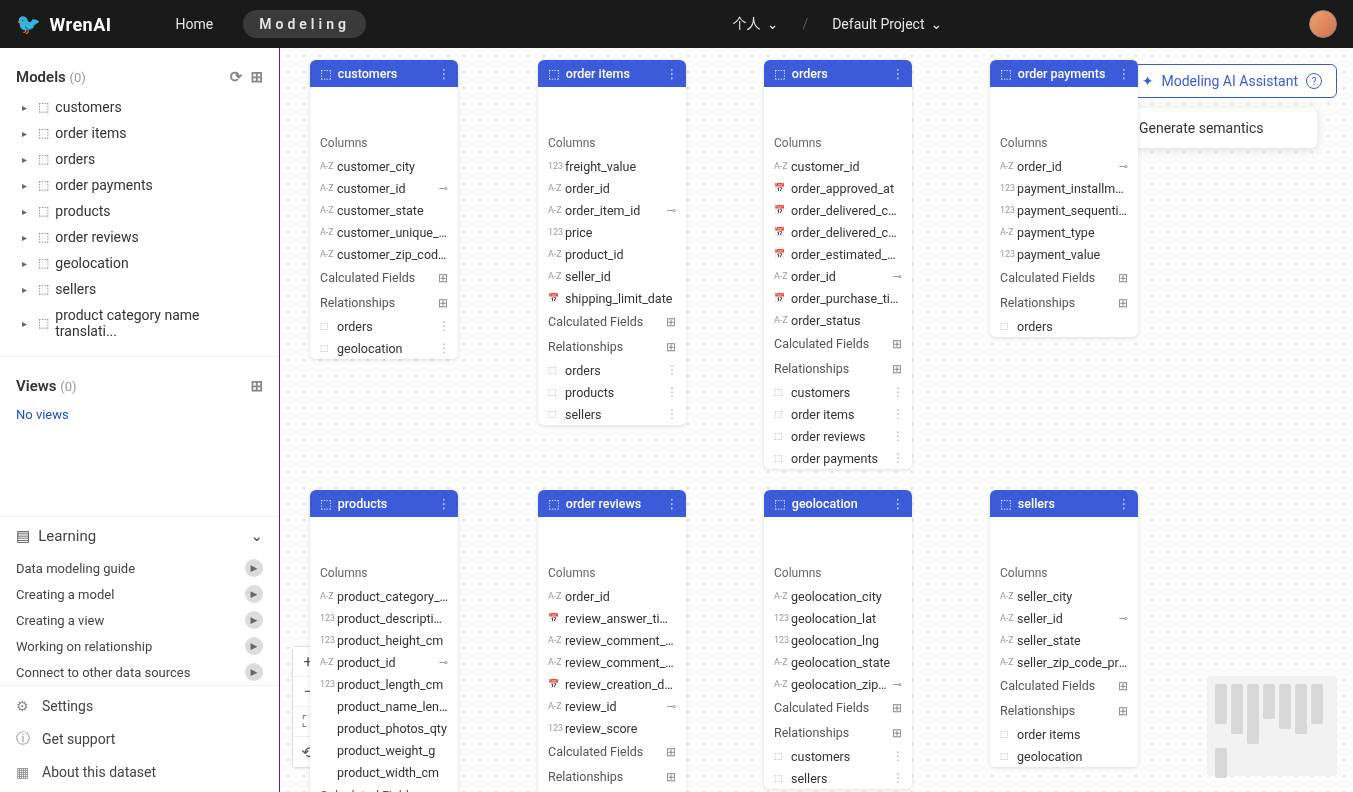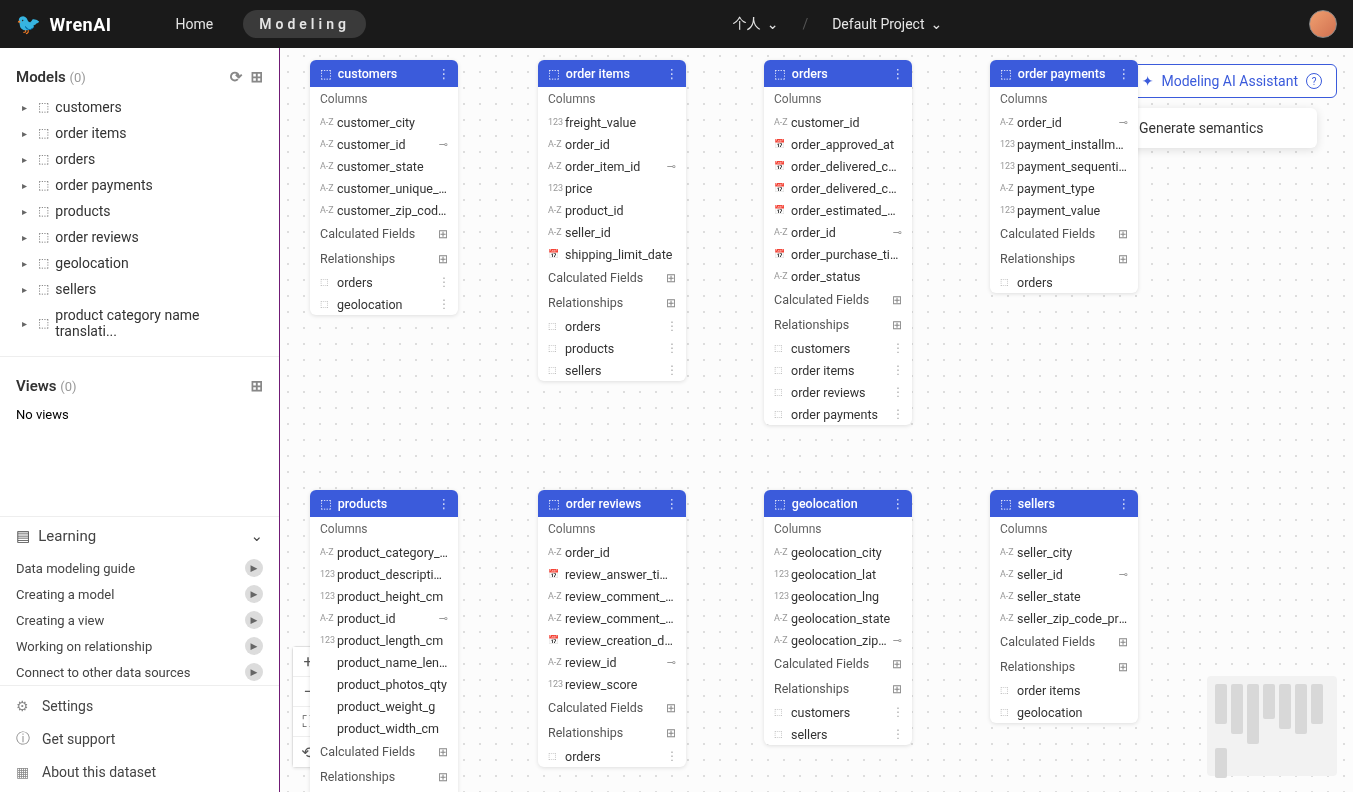--- a/index.html
+++ b/index.html
@@ -19,38 +19,38 @@
 .main { display: flex; height: calc(792px - 48px); }
 .sidebar { width: 280px; background: #fff; border-right: 1px solid #701a75; display: flex; flex-direction: column; }
 .side-section { padding: 12px 0; }
 .side-hdr { display: flex; align-items: center; justify-content: space-between; padding: 8px 16px; font-size: 15px; font-weight: 600; color: #333; }
 .side-hdr .cnt { color: #999; font-weight: 400; font-size: 13px; }
 .side-hdr .actions { display: flex; gap: 8px; color: #888; }
 .side-hdr .actions span { cursor: pointer; }
 .tree-item { display: flex; align-items: center; gap: 6px; padding: 5px 16px 5px 22px; font-size: 14px; color: #333; cursor: pointer; }
 .caret { color: #666; font-size: 10px; width: 10px; }
 .cube-ico { color: #666; font-size: 12px;}
-.noviews { padding: 4px 16px; color: #000000; font-size: 13px; }
+.noviews { padding: 4px 16px; color: #1d4ed8; font-size: 13px; }
 
 .learning { border-top: 1px solid #eee; margin-top: auto; }
 .learn-hdr { display: flex; align-items: center; gap: 8px; padding: 10px 16px; font-size: 15px; color: #444; cursor: pointer; justify-content: space-between;}
 .learn-item { display: flex; align-items: center; justify-content: space-between; padding: 4px 16px; font-size: 13px; color: #444; cursor: pointer; }
 .play { width: 18px; height: 18px; border-radius: 50%; background: #dcdcdc; display: flex; align-items: center; justify-content: center; font-size: 9px; color: #666;}
 .progress { padding: 4px 16px; }
 .pbar { height: 4px; background: #eee; border-radius: 2px; }
 .ptxt { font-size: 10px; color: #aaa; text-align: right; margin-top: 2px;}
 .footer-item { display: flex; align-items: center; gap: 10px; padding: 8px 16px; font-size: 14px; color: #444; cursor: pointer; }
 .footer-item .ico { color: #888; width: 16px; }
 
 .canvas { flex: 1; position: relative; overflow: hidden; background: #fcfcfc; background-image: radial-gradient(#ddd 1px, transparent 1px); background-size: 16px 16px; }
 
 .card { position: absolute; width: 148px; background: #fff; border-radius: 6px; box-shadow: 0 1px 4px rgba(0,0,0,0.12); font-size: 12.5px; }
 .card-hdr { background: #3b5bdb; color: #fff; padding: 6px 10px; border-radius: 6px 6px 0 0; display: flex; align-items: center; gap: 6px; font-weight: 500; position: relative;}
 .card-hdr .dots { position: absolute; right: 8px; color: rgba(255,255,255,0.8); cursor: pointer;}
-.sect-lbl { padding: 5px 10px; color: #666; font-size: 12px;}
+.sect-lbl { padding: 5px 10px; color: #666; font-size: 12px; margin-top: 44px;}
 .row { display: flex; align-items: center; gap: 5px; padding: 3.5px 10px; color: #333; position: relative; white-space: nowrap; overflow: hidden; text-overflow: ellipsis;}
 .row .t { color: #999; font-size: 9px; width: 12px; flex-shrink:0;}
 .row .lbl { overflow: hidden; text-overflow: ellipsis; flex: 1;}
 .row .key { color: #999; font-size: 11px; }
 .row .rd { color: #aaa; position: absolute; right: 8px; font-size: 12px; cursor:pointer;}
 .sect { display: flex; align-items: flex-end; justify-content: space-between; padding: 5px 10px; color: #555; font-size: 12.5px;}
 .plus { color: #888; cursor:pointer; font-size: 12px;}
 
 .ai-btn { position: absolute; top: 16px; right: 16px; background: #fff; border: 1.5px solid #3b5bdb; color: #3b5bdb; border-radius: 6px; padding: 8px 14px; font-size: 14px; display: flex; align-items: center; gap: 8px; cursor: pointer; }
 .ai-btn .h { width: 16px; height: 16px; border: 1px solid #3b5bdb; border-radius: 50%; display:inline-flex; align-items:center; justify-content:center; font-size:10px;}

